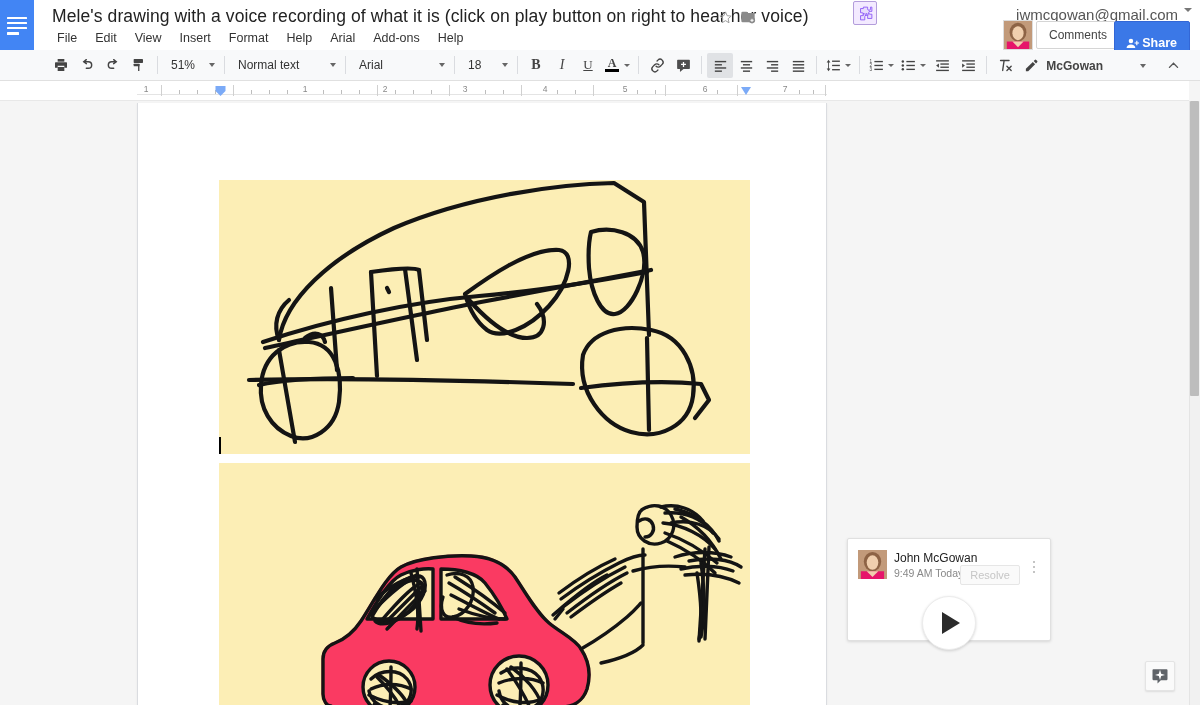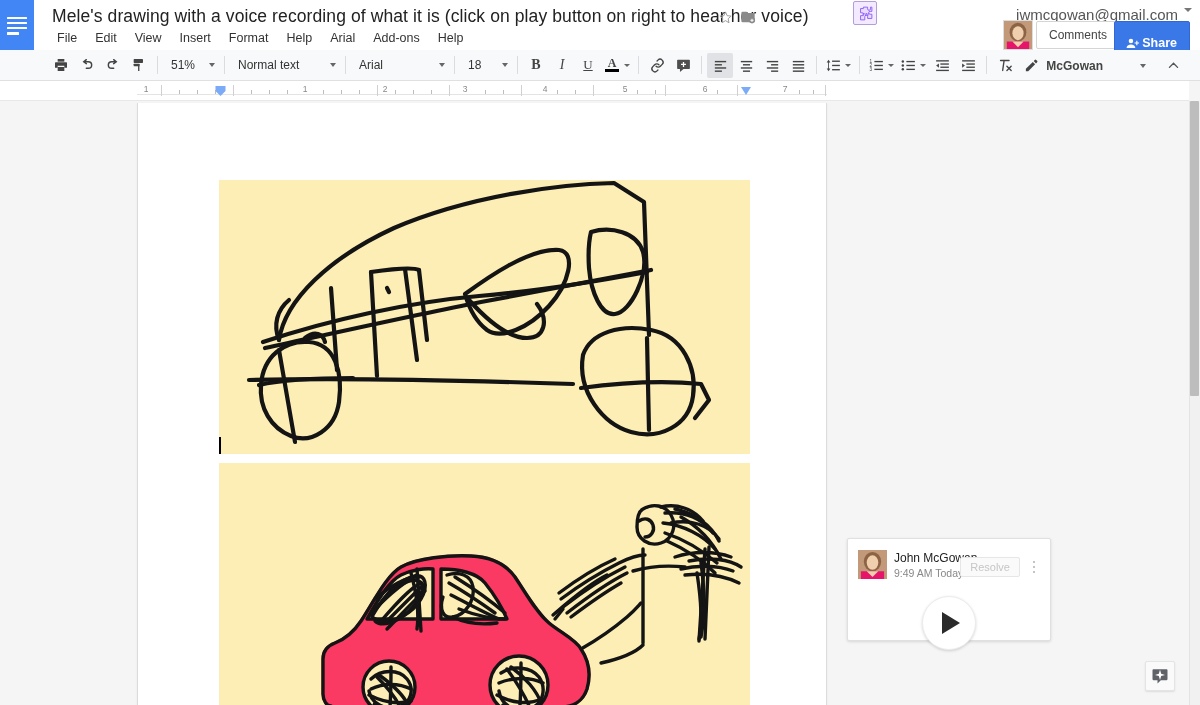--- a/index.html
+++ b/index.html
@@ -172,21 +172,21 @@
   .cc-avatar {
     position: absolute; left: 10px; top: 11px; width: 29px; height: 29px; overflow: hidden;
   }
   .cc-name {
     position: absolute; left: 46px; top: 12px; font-size: 12px; color: #222; font-weight: normal;
   }
   .cc-time {
     position: absolute; left: 46px; top: 28px; font-size: 10.5px; color: #888;
   }
   .cc-resolve {
-    position: absolute; right: 30px; top: 18px;
+    position: absolute; right: 30px; top: 26px;
     font-size: 11px; color: #c6c6c6; border: 1px solid #e6e6e6; border-radius: 2px;
     padding: 3px 9px; background: #fafafa; cursor: default;
   }
   .cc-menu {
     position: absolute; right: 9px; top: 19px; width: 14px; height: 18px;
     display: flex; flex-direction: column; align-items: center; justify-content: center; gap: 2.5px; cursor: pointer;
   }
   .cc-menu i { width: 2.5px; height: 2.5px; border-radius: 50%; background: #b0b0b0; display: block; }
   .play-btn {
     position: absolute; left: 50%; top: 57px; transform: translateX(-50%);

